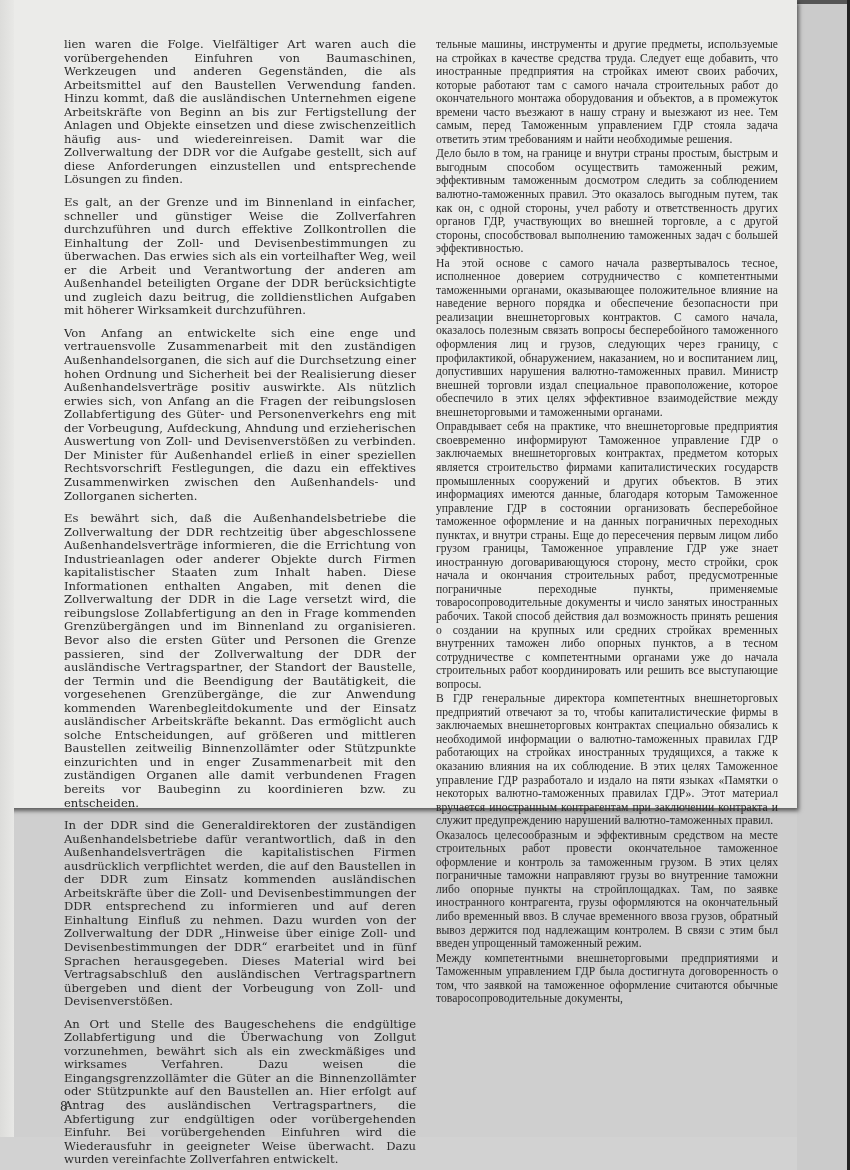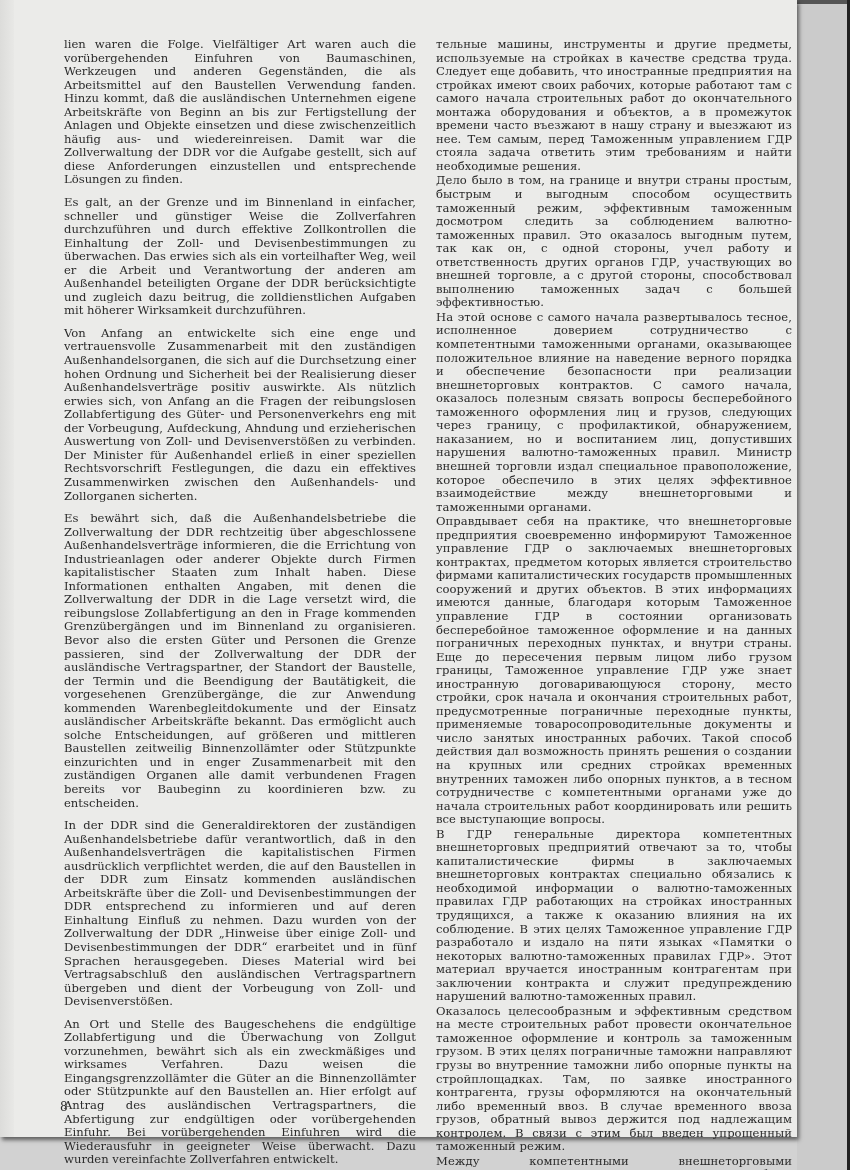--- a/index.html
+++ b/index.html
@@ -4,21 +4,21 @@
 <style>
   html, body { margin:0; padding:0; }
   body {
     width:850px; height:1170px; overflow:hidden;
     background:#cfcfcf;
     position:relative;
     font-family:"DejaVu Serif", serif;
   }
   .page {
     position:absolute; left:0; top:0;
-    width:797px; height:1137px;
+    width:797px; height:808px;
     background:#ebebe9;
     box-shadow: 2px 3px 4px rgba(0,0,0,0.55);
   }
   .page-left-edge {
     position:absolute; left:0; top:0; width:14px; height:1137px;
     background:linear-gradient(to right,#dcdcda,#e8e8e6);
   }
   .scanner-bed {
     position:absolute; left:797px; top:0; width:53px; height:1170px;
     background:#cbcbcb;
@@ -35,21 +35,21 @@
   .col {
     position:absolute; top:38px;
     font-size:11.6px; line-height:13.55px;
     color:#2a2a2a;
     text-align:justify;
     hyphens:manual;
   }
   .col-left { left:64px; width:352px; }
   .col-right { left:436px; width:356px; letter-spacing:0.05px; }
   .col p { margin:0 0 9px 0; }
-  .col-right p { margin:0 0 1px 0; }
+  .col-right p { margin:0 14px 1px 0;font-family:Liberation Serif, serif; }
   .page-number {
     position:absolute; left:60px; top:1100px;
     font-size:12px; color:#2a2a2a;
   }
 </style>
 </head>
 <body>
 
 <div class="scanner-bed"></div>
 <div class="scanner-edge-top"></div>

